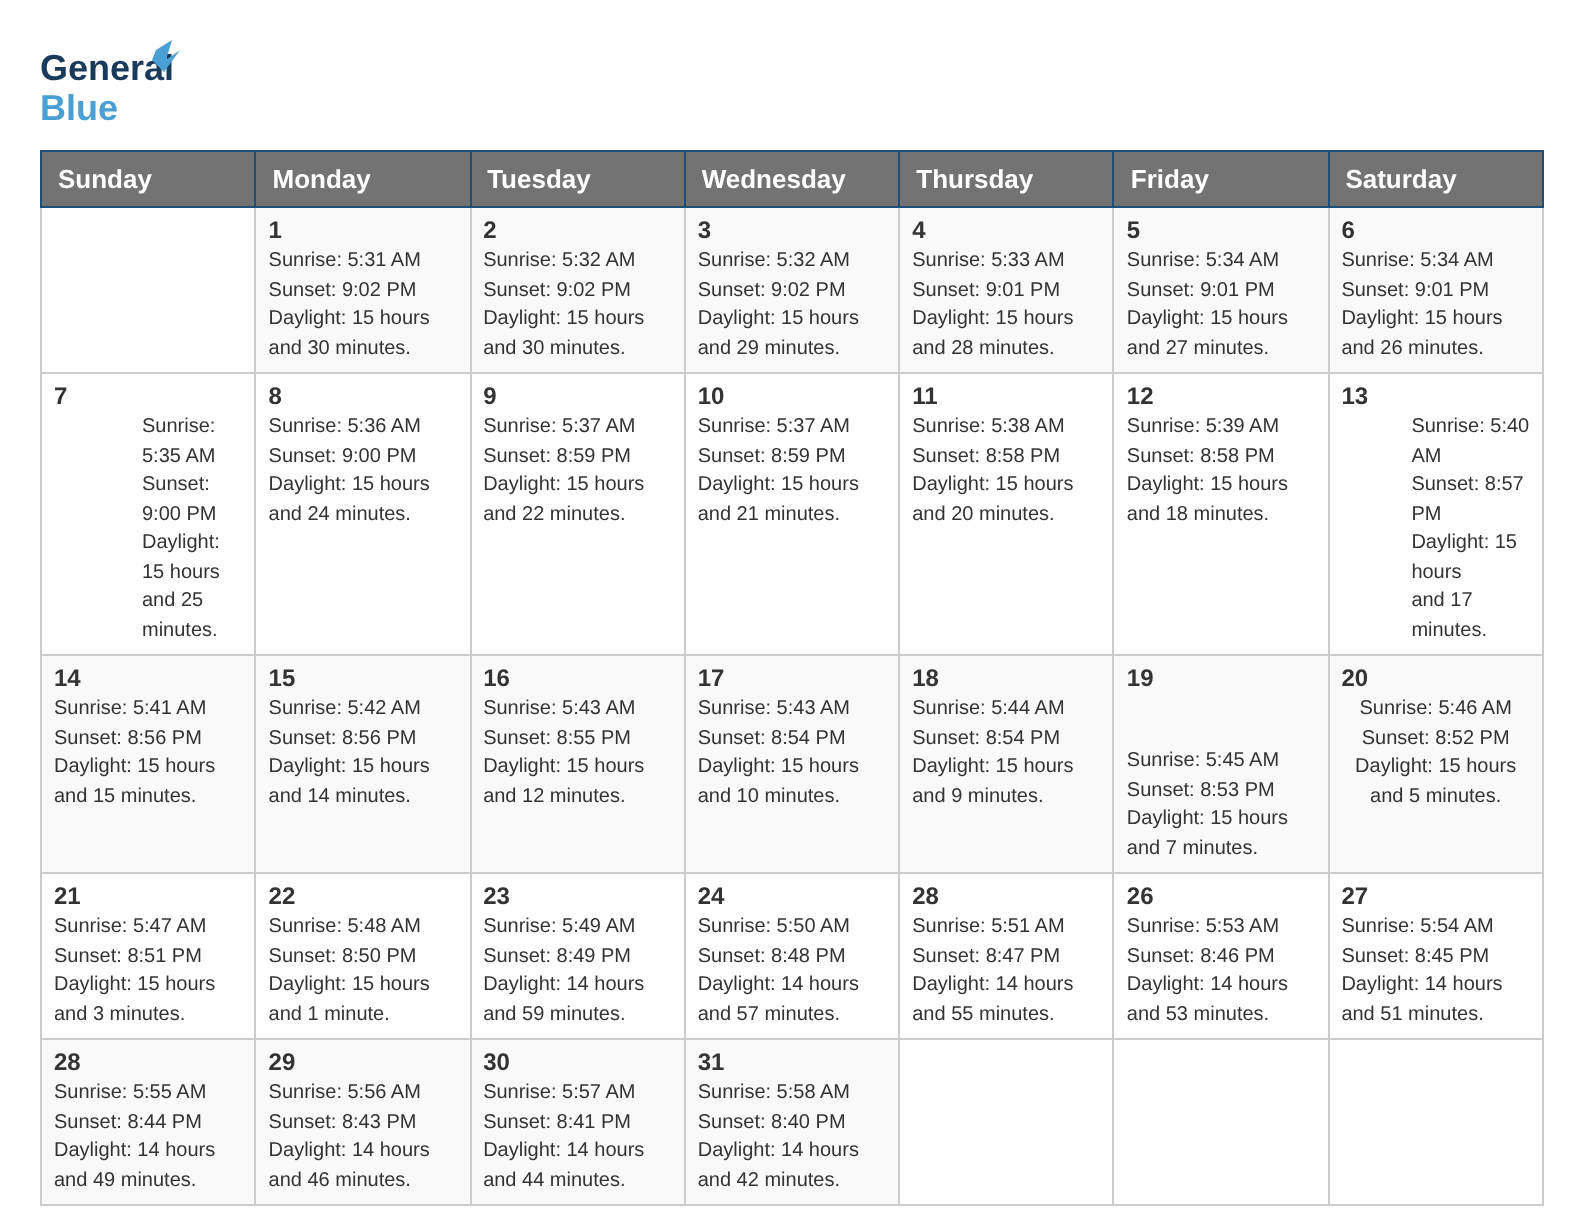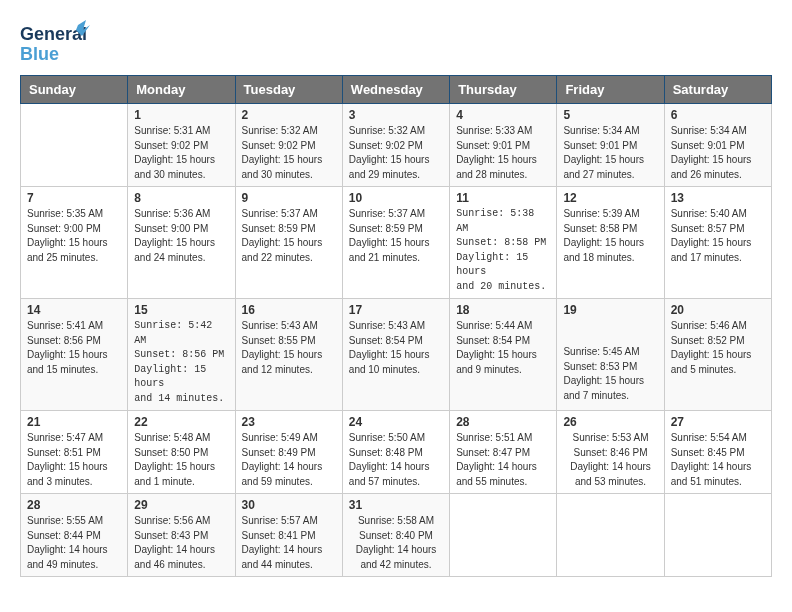--- a/index.html
+++ b/index.html
@@ -148,21 +148,21 @@
           <span class="day-number">6</span>
           <div class="cell-content" style="white-space: pre-line;">Sunrise: 5:34 AM
 Sunset: 9:01 PM
 Daylight: 15 hours
 and 26 minutes.</div>
         </td>
       </tr>
       <tr>
         <td>
           <span class="day-number">7</span>
-          <div class="cell-content" style="white-space: pre-line;">Sunrise: 5:35 AM
+          <div class="cell-content" style="white-space: pre-line; margin-left: 44px;">Sunrise: 5:35 AM
 Sunset: 9:00 PM
 Daylight: 15 hours
 and 25 minutes.</div>
         </td>
         <td>
           <span class="day-number">8</span>
           <div class="cell-content" style="white-space: pre-line;">Sunrise: 5:36 AM
 Sunset: 9:00 PM
 Daylight: 15 hours
 and 24 minutes.</div>
@@ -176,51 +176,51 @@
         </td>
         <td>
           <span class="day-number">10</span>
           <div class="cell-content" style="white-space: pre-line;">Sunrise: 5:37 AM
 Sunset: 8:59 PM
 Daylight: 15 hours
 and 21 minutes.</div>
         </td>
         <td>
           <span class="day-number">11</span>
-          <div class="cell-content" style="white-space: pre-line; font-family: Liberation Mono, monospace;">Sunrise: 5:38 AM
+          <div class="cell-content" style="white-space: pre-line;">Sunrise: 5:38 AM
 Sunset: 8:58 PM
 Daylight: 15 hours
 and 20 minutes.</div>
         </td>
         <td>
           <span class="day-number">12</span>
           <div class="cell-content" style="white-space: pre-line;">Sunrise: 5:39 AM
 Sunset: 8:58 PM
 Daylight: 15 hours
 and 18 minutes.</div>
         </td>
         <td>
           <span class="day-number">13</span>
-          <div class="cell-content" style="white-space: pre-line;">Sunrise: 5:40 AM
+          <div class="cell-content" style="white-space: pre-line; margin-left: 35px;">Sunrise: 5:40 AM
 Sunset: 8:57 PM
 Daylight: 15 hours
 and 17 minutes.</div>
         </td>
       </tr>
       <tr>
         <td>
           <span class="day-number">14</span>
           <div class="cell-content" style="white-space: pre-line;">Sunrise: 5:41 AM
 Sunset: 8:56 PM
 Daylight: 15 hours
 and 15 minutes.</div>
         </td>
         <td>
           <span class="day-number">15</span>
-          <div class="cell-content" style="white-space: pre-line; font-family: Liberation Mono, monospace;">Sunrise: 5:42 AM
+          <div class="cell-content" style="white-space: pre-line;">Sunrise: 5:42 AM
 Sunset: 8:56 PM
 Daylight: 15 hours
 and 14 minutes.</div>
         </td>
         <td>
           <span class="day-number">16</span>
           <div class="cell-content" style="white-space: pre-line;">Sunrise: 5:43 AM
 Sunset: 8:55 PM
 Daylight: 15 hours
 and 12 minutes.</div>
@@ -241,21 +241,21 @@
         </td>
         <td>
           <span class="day-number">19</span>
           <div class="cell-content" style="white-space: pre-line; margin-top: 28px;">Sunrise: 5:45 AM
 Sunset: 8:53 PM
 Daylight: 15 hours
 and 7 minutes.</div>
         </td>
         <td>
           <span class="day-number">20</span>
-          <div class="cell-content" style="white-space: pre-line;">Sunrise: 5:46 AM
+          <div class="cell-content" style="white-space: pre-line; text-align: center;">Sunrise: 5:46 AM
 Sunset: 8:52 PM
 Daylight: 15 hours
 and 5 minutes.</div>
         </td>
       </tr>
       <tr>
         <td>
           <span class="day-number">21</span>
           <div class="cell-content" style="white-space: pre-line;">Sunrise: 5:47 AM
 Sunset: 8:51 PM
@@ -285,21 +285,21 @@
         </td>
         <td>
           <span class="day-number">28</span>
           <div class="cell-content" style="white-space: pre-line;">Sunrise: 5:51 AM
 Sunset: 8:47 PM
 Daylight: 14 hours
 and 55 minutes.</div>
         </td>
         <td>
           <span class="day-number">26</span>
-          <div class="cell-content" style="white-space: pre-line; text-align: center;">Sunrise: 5:53 AM
+          <div class="cell-content" style="white-space: pre-line;">Sunrise: 5:53 AM
 Sunset: 8:46 PM
 Daylight: 14 hours
 and 53 minutes.</div>
         </td>
         <td>
           <span class="day-number">27</span>
           <div class="cell-content" style="white-space: pre-line;">Sunrise: 5:54 AM
 Sunset: 8:45 PM
 Daylight: 14 hours
 and 51 minutes.</div>
@@ -322,21 +322,21 @@
         </td>
         <td>
           <span class="day-number">30</span>
           <div class="cell-content" style="white-space: pre-line;">Sunrise: 5:57 AM
 Sunset: 8:41 PM
 Daylight: 14 hours
 and 44 minutes.</div>
         </td>
         <td>
           <span class="day-number">31</span>
-          <div class="cell-content" style="white-space: pre-line; text-align: center;">Sunrise: 5:58 AM
+          <div class="cell-content" style="white-space: pre-line;">Sunrise: 5:58 AM
 Sunset: 8:40 PM
 Daylight: 14 hours
 and 42 minutes.</div>
         </td>
         <td class="empty-cell"></td>
         <td class="empty-cell"></td>
         <td class="empty-cell"></td>
       </tr>
     </tbody>
 </table>

